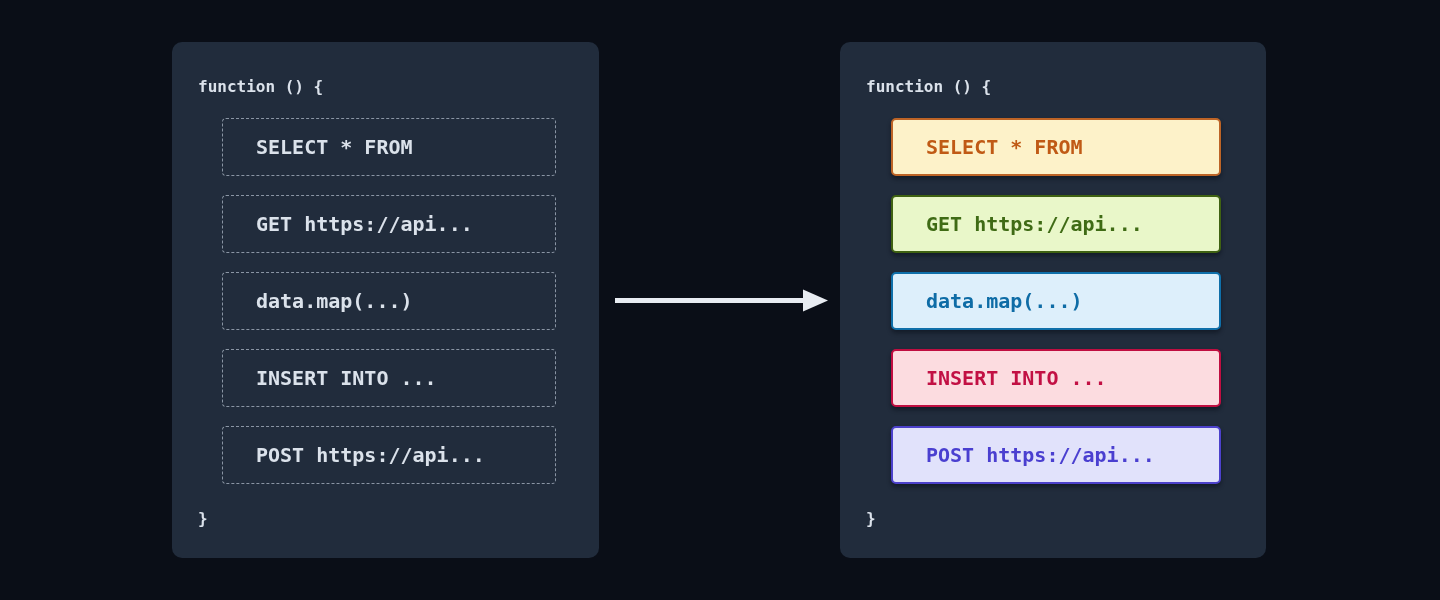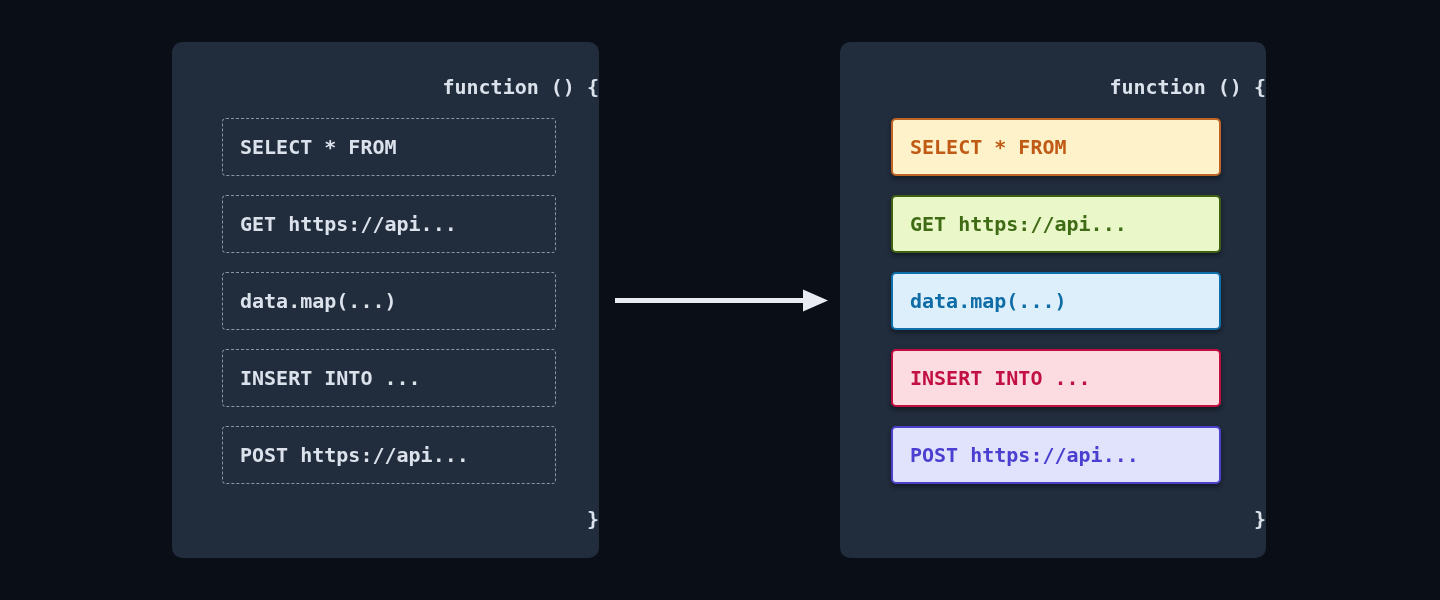--- a/index.html
+++ b/index.html
@@ -15,44 +15,43 @@
     position: absolute;
     top: 42px;
     height: 516px;
     background: #212c3c;
     border-radius: 10px;
   }
   .panel-left  { left: 172px; width: 427px; }
   .panel-right { left: 840px; width: 426px; }
 
   .code-line {
-    font-size: 20px;
+    font-size: 16px;
     font-weight: bold;
     line-height: 24px;
     color: #dbe2eb;
     margin-left: 26px;
     white-space: pre;
-    text-align: right;
   }
   .open-line  { margin-top: 33px; }
   .close-line { margin-top: 23px; }
 
   .box-stack {
     margin-top: 19px;
     margin-left: 50px;
     width: 334px;
   }
   .panel-right .box-stack { margin-left: 51px; width: 330px; }
 
   .code-box {
     height: 58px;
     margin-bottom: 19px;
     display: flex;
     align-items: center;
-    padding: 0 17px;
+    padding: 0 33px;
     font-size: 20px;
     font-weight: bold;
     white-space: pre;
     border-radius: 5px;
   }
   .code-box:last-child { margin-bottom: 0; }
 
   .box-dashed {
     border: 1.5px dashed #8a95a4;
     border-radius: 4px;

